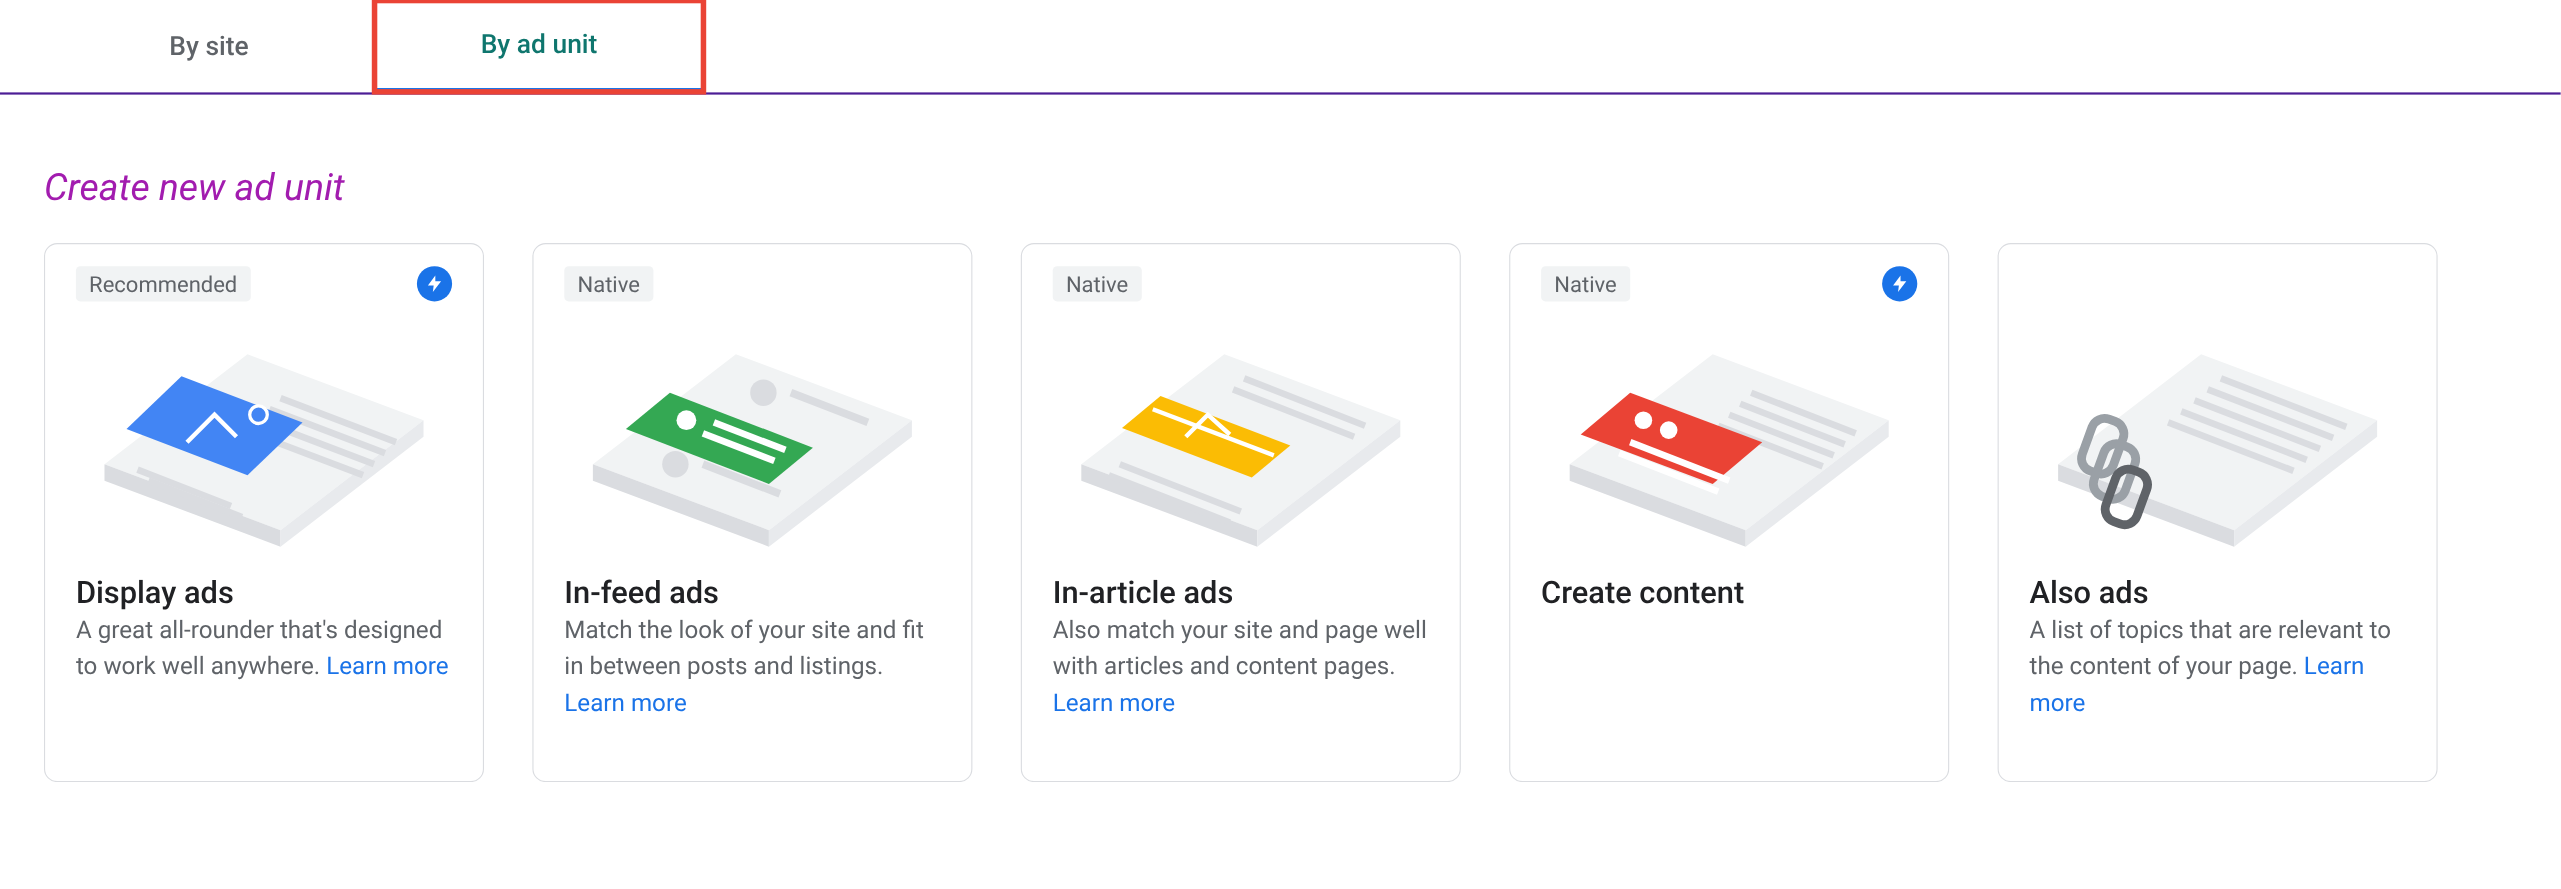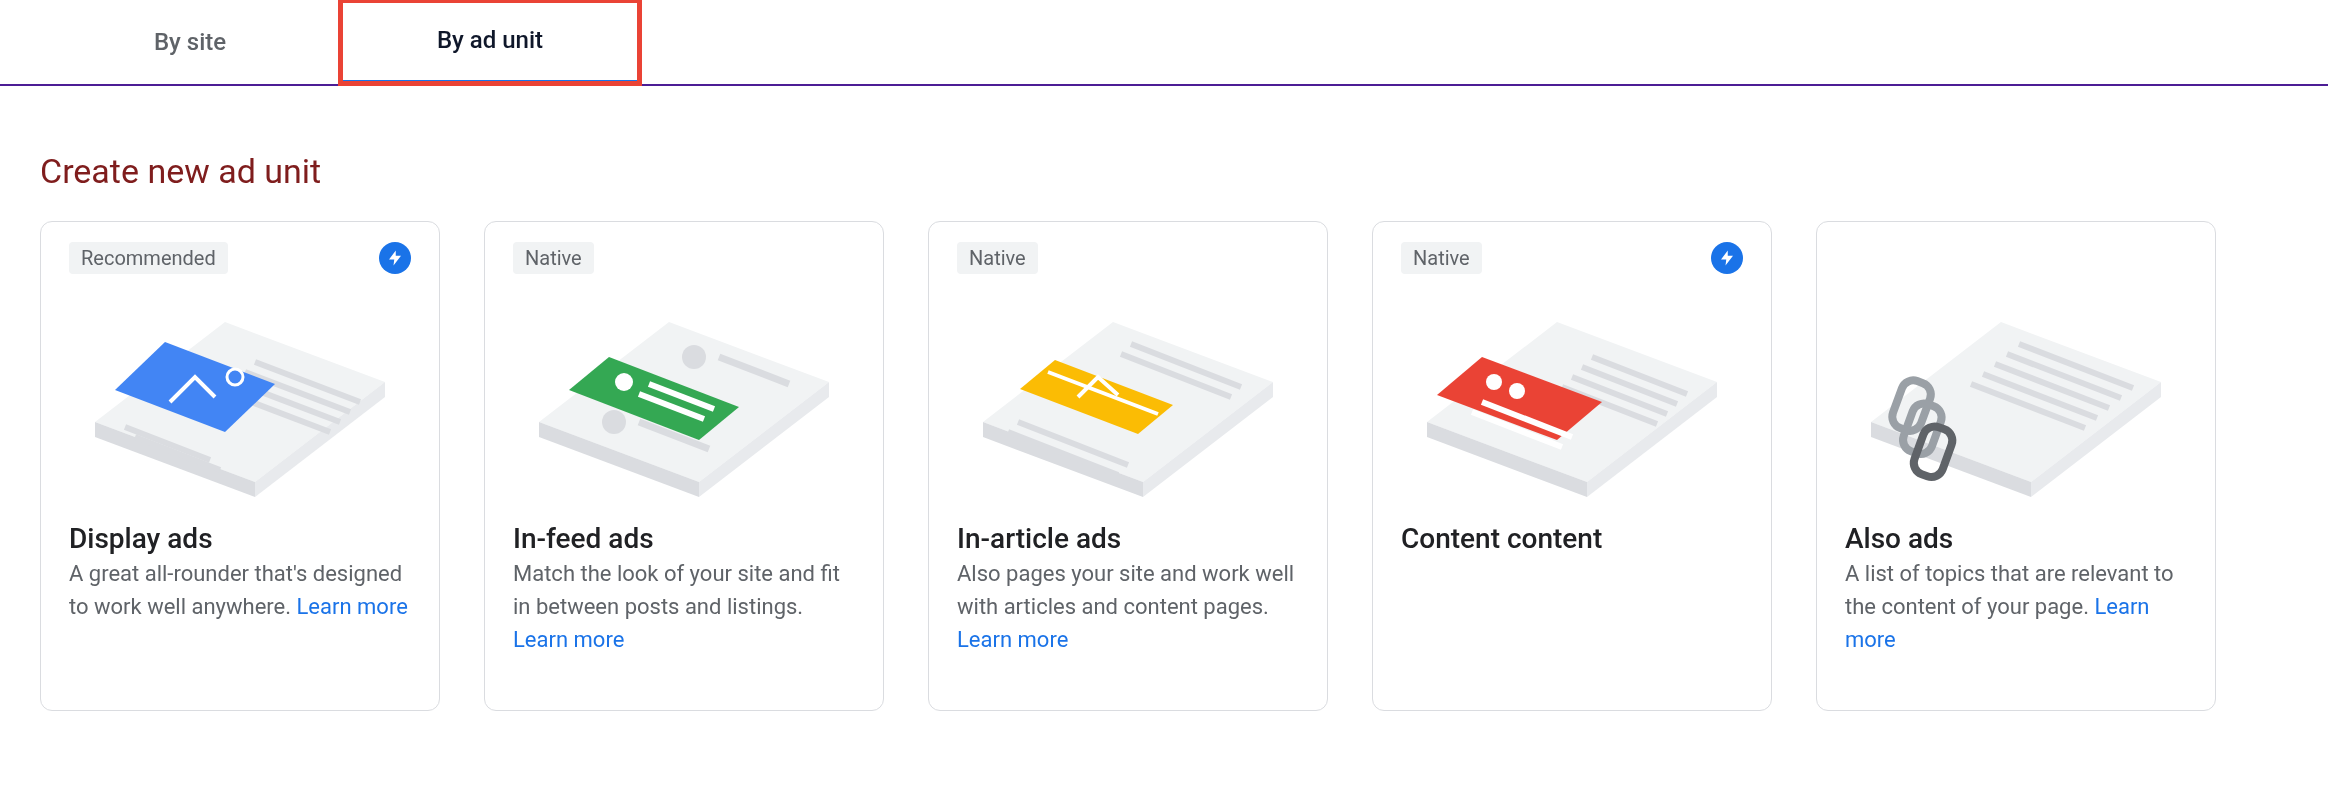--- a/index.html
+++ b/index.html
@@ -22,32 +22,33 @@
     display: flex;
     align-items: center;
     justify-content: center;
     font-size: 24px;
     font-weight: 500;
     color: #5f6368;
     cursor: pointer;
     position: relative;
   }
   .tab.active {
-    color: #0f172a;
+    color: #0f766e;
     border-bottom: 4px solid #1a73e8;
   }
   .tab.highlighted {
     outline: 5px solid #ea4335;
     outline-offset: -3px;
   }
   .section-title {
     font-size: 34px;
     font-weight: 400;
-    color: #7f1d1d;
+    color: #a21caf;
     margin: 65px 0 30px 40px;
+    font-style: italic;
   }
   .cards {
     display: flex;
     gap: 44px;
     padding: 0 40px;
   }
   .card {
     width: 400px;
     height: 490px;
     border: 1px solid #dadce0;
@@ -204,21 +205,21 @@
           <polyline points="95,75 115,55 135,73" fill="none" stroke="#fff" stroke-width="4"></polyline>
           <line x1="65" y1="50" x2="175" y2="92" stroke="#fff" stroke-width="4"></line>
 
           <line x1="35" y1="100" x2="145" y2="143" stroke="#dadce0" stroke-width="6"></line>
           <line x1="25" y1="110" x2="135" y2="153" stroke="#dadce0" stroke-width="6"></line>
         </g>
       </svg>
     </div>
     <div class="card-title">In-article ads</div>
     <div class="card-desc">
-      <span>Also pages your site and work well with articles and content pages. </span><a href="#">Learn more</a>
+      <span>Also match your site and page well with articles and content pages. </span><a href="#">Learn more</a>
     </div>
   </div>
 
   <div class="card">
     <div class="card-top">
       <span class="badge">Native</span>
       <span class="amp-icon">
         <svg viewBox="0 0 24 24">
             <path d="M13 2 L4 14 H11 L10 22 L20 9 H13 Z"></path>
           </svg>
@@ -237,21 +238,21 @@
           <line x1="135" y1="65" x2="230" y2="102" stroke="#dadce0" stroke-width="6"></line>
 
           <polygon points="55,35 175,80 130,118 10,73" fill="#ea4335"></polygon>
           <circle cx="67" cy="60" r="8" fill="#fff"></circle>
           <circle cx="90" cy="69" r="8" fill="#fff"></circle>
           <line x1="55" y1="80" x2="145" y2="115" stroke="#fff" stroke-width="6"></line>
           <line x1="45" y1="90" x2="135" y2="125" stroke="#fff" stroke-width="6"></line>
         </g>
       </svg>
     </div>
-    <div class="card-title">Content content</div>
+    <div class="card-title">Create content</div>
   </div>
 
   <div class="card">
     <div class="card-top"></div>
     <div class="illus">
       <svg viewBox="0 0 330 210">
         <g transform="translate(20,20)">
           <polygon points="130,0 290,60 160,160 0,100" fill="#f1f3f4"></polygon>
           <polygon points="0,100 160,160 160,175 0,115" fill="#dadce0"></polygon>
           <polygon points="160,160 290,60 290,75 160,175" fill="#e8eaed"></polygon>

